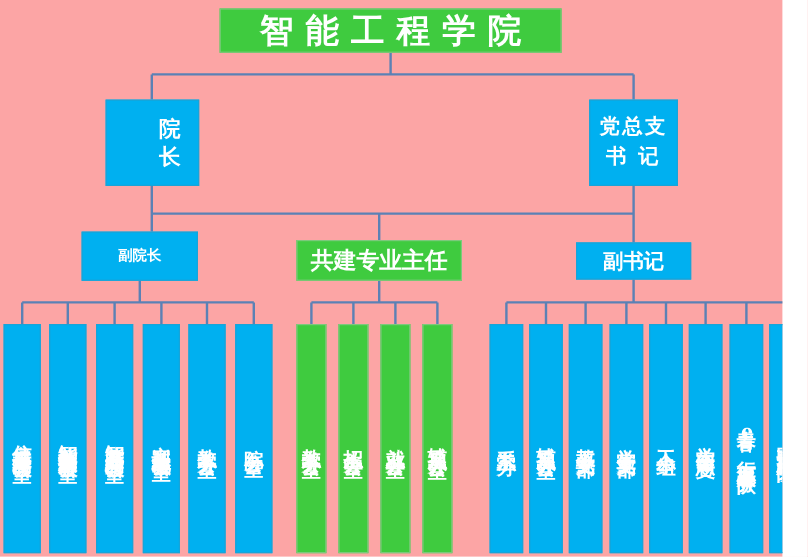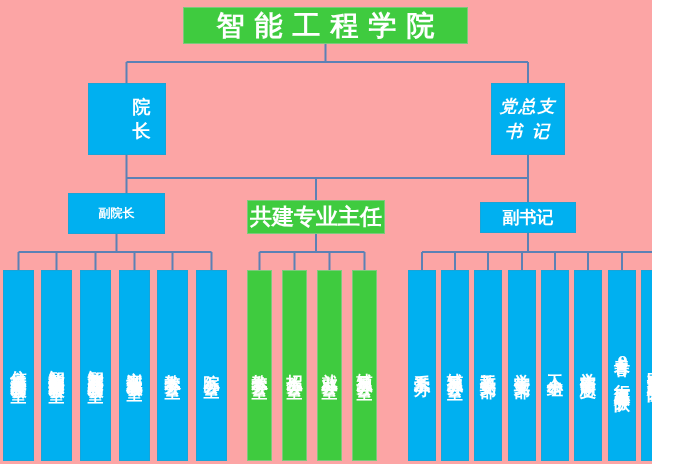--- a/index.html
+++ b/index.html
@@ -6,23 +6,23 @@
   body{font-family:"Liberation Sans",sans-serif;}
   .canvas{position:relative;width:652px;height:464px;background:#fca5a5;overflow:hidden;}
   .connectors{position:absolute;left:0;top:0;width:673px;height:464px;pointer-events:none;}
   .node{position:absolute;display:flex;align-items:center;justify-content:center;
         box-sizing:border-box;color:#ffffff;text-align:center;
         font-family:"DejaVu Serif","Liberation Serif",serif;font-weight:bold;}
   .green{background:#3FCB3F;border:1px solid #7CC97C;}
   .cyan{background:#00B0F0;border:1px solid #18A4D8;}
   .title-box{left:183px;top:7px;width:285px;height:37px;font-size:28px;letter-spacing:10px;text-indent:10px;}
   .dean-box{left:88px;top:83px;width:78px;height:72px;font-size:18px;letter-spacing:4px;padding-left:33px;}
-  .psec-box{left:491px;top:83px;width:74px;height:72px;font-size:17px;flex-direction:column;line-height:1.45;letter-spacing:2px;font-style:italic;}
+  .psec-box{left:491px;top:83px;width:74px;height:72px;font-size:17px;flex-direction:column;line-height:1.45;letter-spacing:2px;}
   .vdean-box{left:68px;top:193px;width:97px;height:41px;font-size:12px;}
-  .codir-box{left:247px;top:200px;width:138px;height:34px;font-size:22px;}
+  .codir-box{left:247px;top:200px;width:138px;height:34px;font-size:19px;}
   .dsec-box{left:480px;top:202px;width:96px;height:31px;font-size:17px;font-family:Liberation Mono, monospace;}
   .vbox{top:270px;height:191px;writing-mode:vertical-rl;text-orientation:upright;
         font-size:16px;letter-spacing:2px;line-height:1;}
   .w31{width:31px;} .w25{width:25px;} .w28{width:28px;}
 </style>
 </head>
 <body>
 
 <div class="canvas">
 

